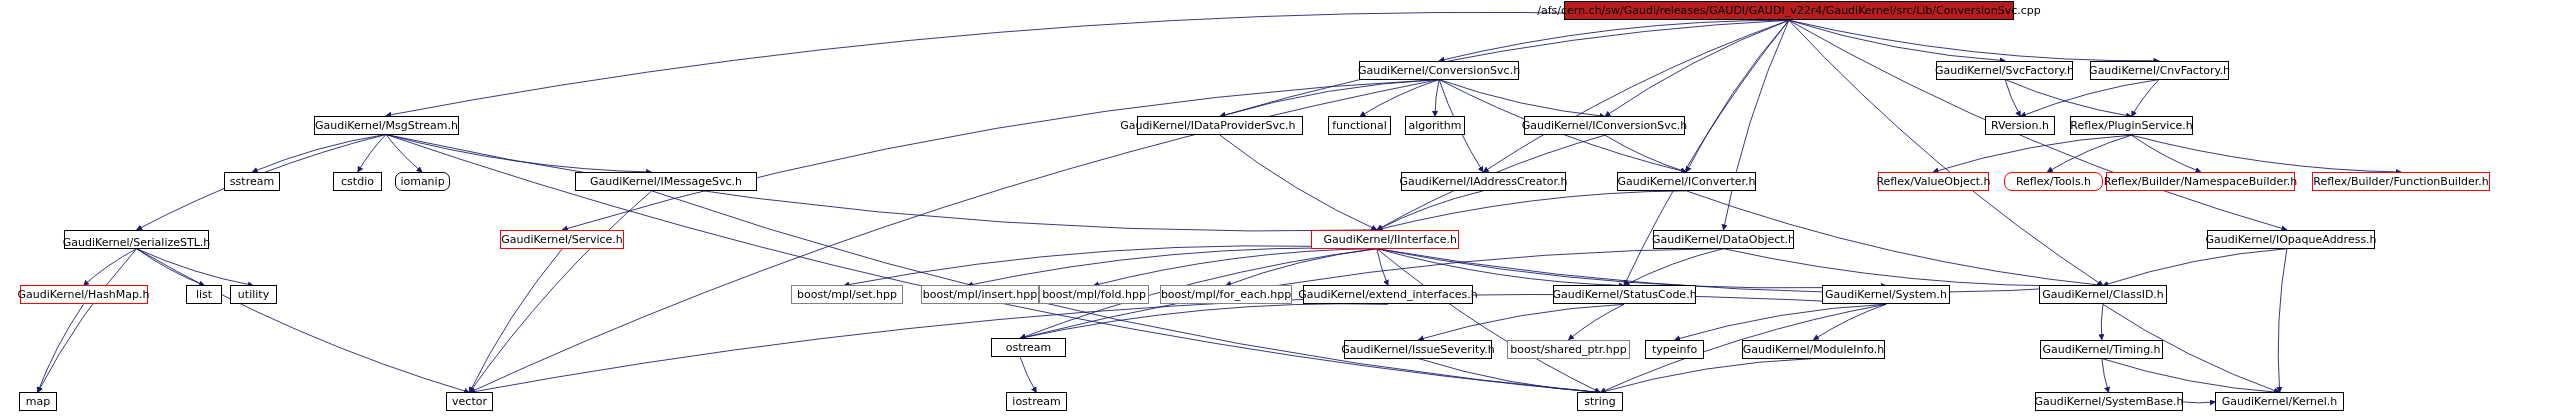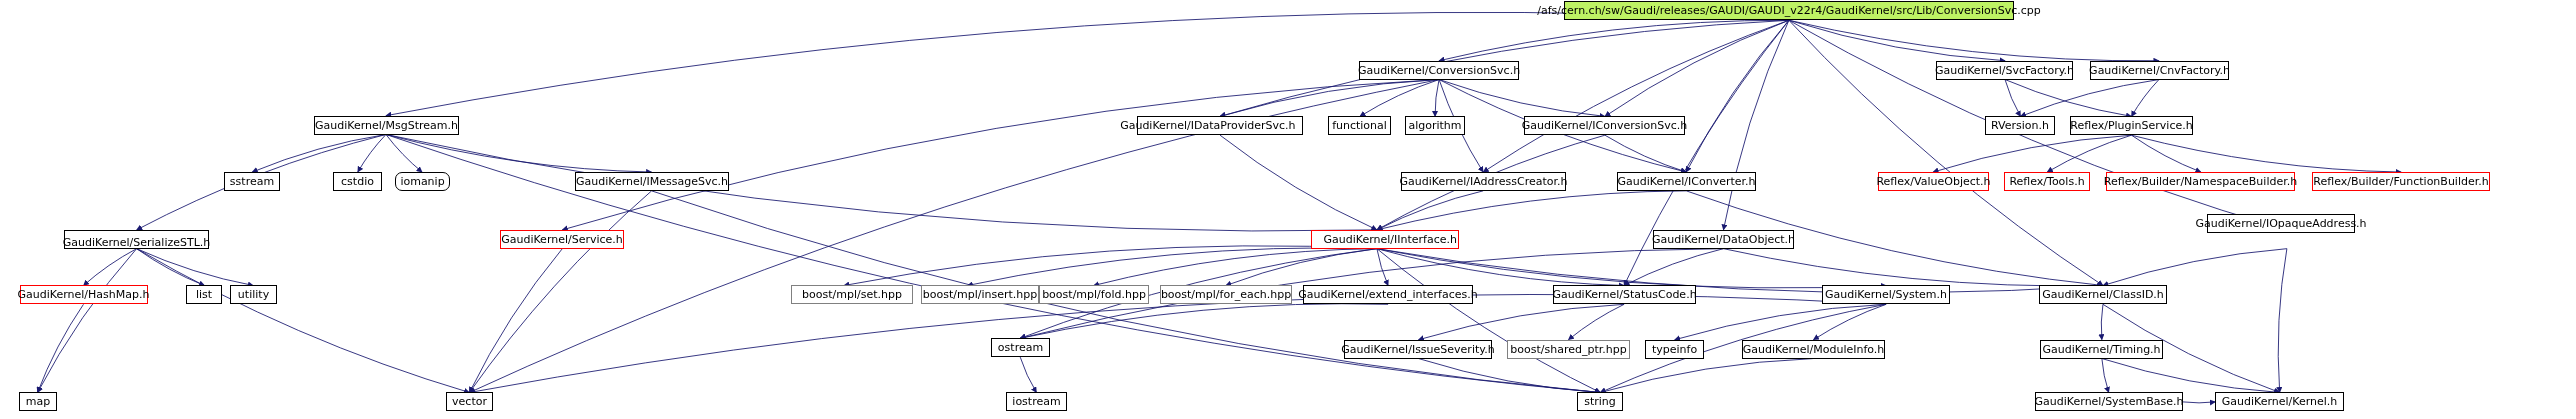--- a/index.html
+++ b/index.html
@@ -41,21 +41,21 @@
     padding: 0 6.5px;
     letter-spacing: 0px;
   }
   .node.red {
     border-color: #ff0000;
   }
   .node.gray {
     border-color: #808080;
   }
   .node.root {
-    background: #bef264;
+    background: #b91c1c;
     border-color: #000000;
   }
 </style>
 </head>
 <body>
 
 <div id="graph">
   <svg id="edges" viewBox="0 0 3564 581" xmlns="http://www.w3.org/2000/svg">
     <defs>
       <marker id="ah" viewBox="0 0 10 10" refX="9" refY="5" markerWidth="7" markerHeight="7" orient="auto-start-reverse">
@@ -181,66 +181,66 @@
       </div>
       <div class="node" style="left: 224px; top: 172px; width: 56px;">
         <span>sstream</span>
       </div>
       <div class="node" style="left: 333px; top: 172px; width: 49px;">
         <span>cstdio</span>
       </div>
       <div class="node" style="left: 395px; top: 172px; width: 55px; border-radius: 7px;">
         <span>iomanip</span>
       </div>
-      <div class="node" style="left: 575px; top: 172px; width: 154px;">
+      <div class="node" style="left: 575px; top: 172px; width: 182px;">
         <span>GaudiKernel/IMessageSvc.h</span>
       </div>
       <div class="node" style="left: 1401px; top: 172px; width: 165px;">
         <span>GaudiKernel/IAddressCreator.h</span>
       </div>
       <div class="node" style="left: 1617px; top: 172px; width: 139px;">
         <span>GaudiKernel/IConverter.h</span>
       </div>
       <div class="node red" style="left: 1878px; top: 172px; width: 111px;">
         <span>Reflex/ValueObject.h</span>
       </div>
-      <div class="node red" style="left: 2004px; top: 172px; width: 86px;">
+      <div class="node red" style="left: 2004px; top: 172px; width: 99px; border-radius: 8px;">
         <span>Reflex/Tools.h</span>
       </div>
       <div class="node red" style="left: 2106px; top: 172px; width: 189px;">
         <span>Reflex/Builder/NamespaceBuilder.h</span>
       </div>
       <div class="node red" style="left: 2312px; top: 172px; width: 178px;">
         <span>Reflex/Builder/FunctionBuilder.h</span>
       </div>
       <div class="node" style="left: 64px; top: 230px; width: 145px; align-items: flex-end;">
         <span>GaudiKernel/SerializeSTL.h</span>
       </div>
       <div class="node red" style="left: 500px; top: 230px; width: 124px;">
         <span>GaudiKernel/Service.h</span>
       </div>
       <div class="node red" style="left: 1311px; top: 230px; width: 148px; padding-left: 17px;">
         <span>GaudiKernel/IInterface.h</span>
       </div>
       <div class="node" style="left: 1653px; top: 230px; width: 141px;">
         <span>GaudiKernel/DataObject.h</span>
       </div>
-      <div class="node" style="left: 2207px; top: 214px; width: 148px;">
+      <div class="node" style="left: 2207px; top: 230px; width: 168px;">
         <span>GaudiKernel/IOpaqueAddress.h</span>
       </div>
       <div class="node red" style="left: 19.5px; top: 285px; width: 128px;">
         <span>GaudiKernel/HashMap.h</span>
       </div>
       <div class="node" style="left: 186px; top: 285px; width: 36px;">
         <span>list</span>
       </div>
       <div class="node" style="left: 230px; top: 285px; width: 47px;">
         <span>utility</span>
       </div>
-      <div class="node gray" style="left: 791px; top: 285px; width: 122px;">
+      <div class="node gray" style="left: 791px; top: 285px; width: 112px;">
         <span>boost/mpl/set.hpp</span>
       </div>
       <div class="node gray" style="left: 909px; top: 285px; width: 118px; margin-left: 12px;">
         <span>boost/mpl/insert.hpp</span>
       </div>
       <div class="node gray" style="left: 1039px; top: 285px; width: 110px;">
         <span>boost/mpl/fold.hpp</span>
       </div>
       <div class="node gray" style="left: 1160px; top: 285px; width: 132px;">
         <span>boost/mpl/for_each.hpp</span>
@@ -265,21 +265,21 @@
       </div>
       <div class="node" style="left: 1645px; top: 340px; width: 59px;">
         <span>typeinfo</span>
       </div>
       <div class="node" style="left: 1742px; top: 340px; width: 143px;">
         <span>GaudiKernel/ModuleInfo.h</span>
       </div>
       <div class="node" style="left: 2040px; top: 340px; width: 123px;">
         <span>GaudiKernel/Timing.h</span>
       </div>
-      <div class="node" style="left: 991px; top: 338px; width: 59px;">
+      <div class="node" style="left: 991px; top: 338px; width: 75px;">
         <span>ostream</span>
       </div>
       <div class="node" style="left: 2035px; top: 392px; width: 148px;">
         <span>GaudiKernel/SystemBase.h</span>
       </div>
       <div class="node" style="left: 2215px; top: 392px; width: 129px;">
         <span>GaudiKernel/Kernel.h</span>
       </div>
       <div class="node" style="left: 19px; top: 392px; width: 38px;">
         <span>map</span>

